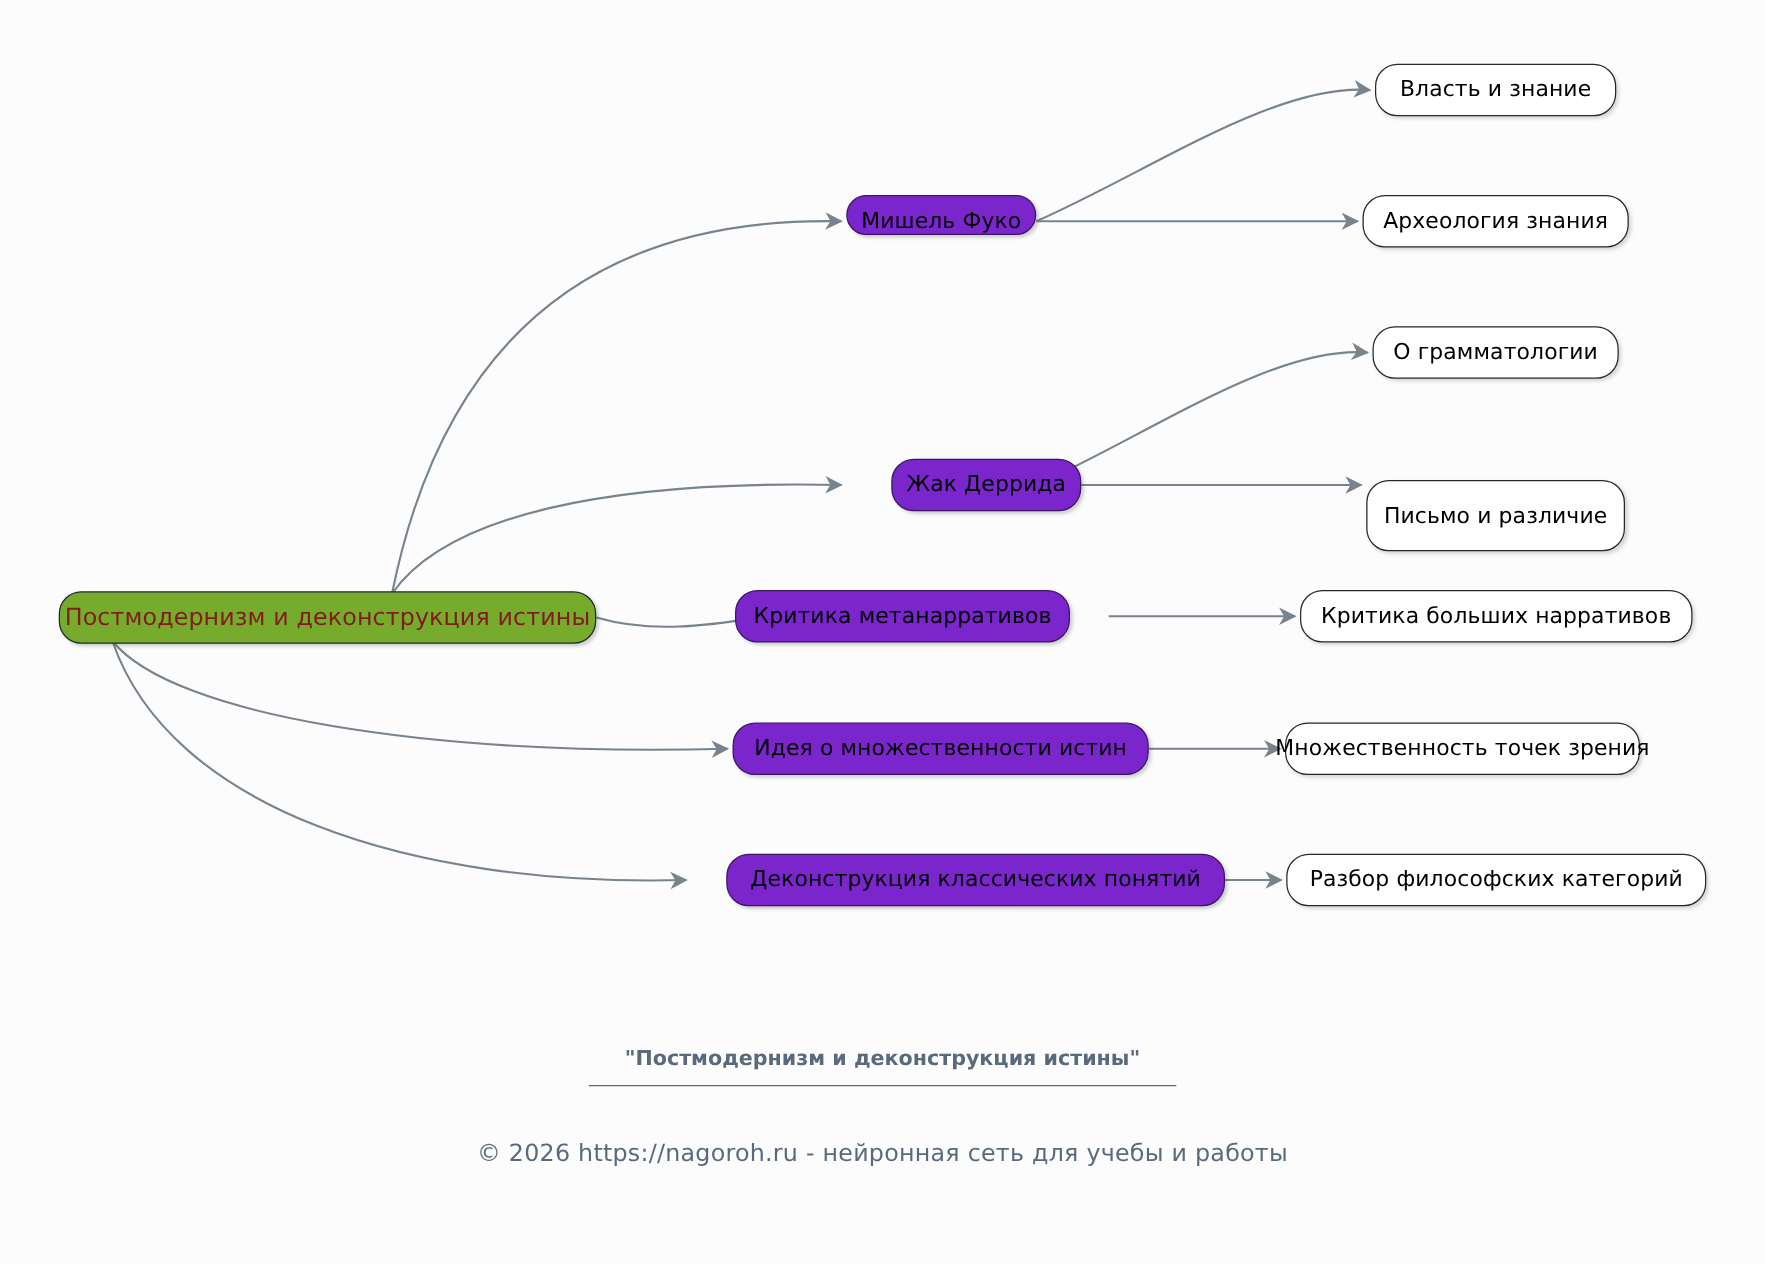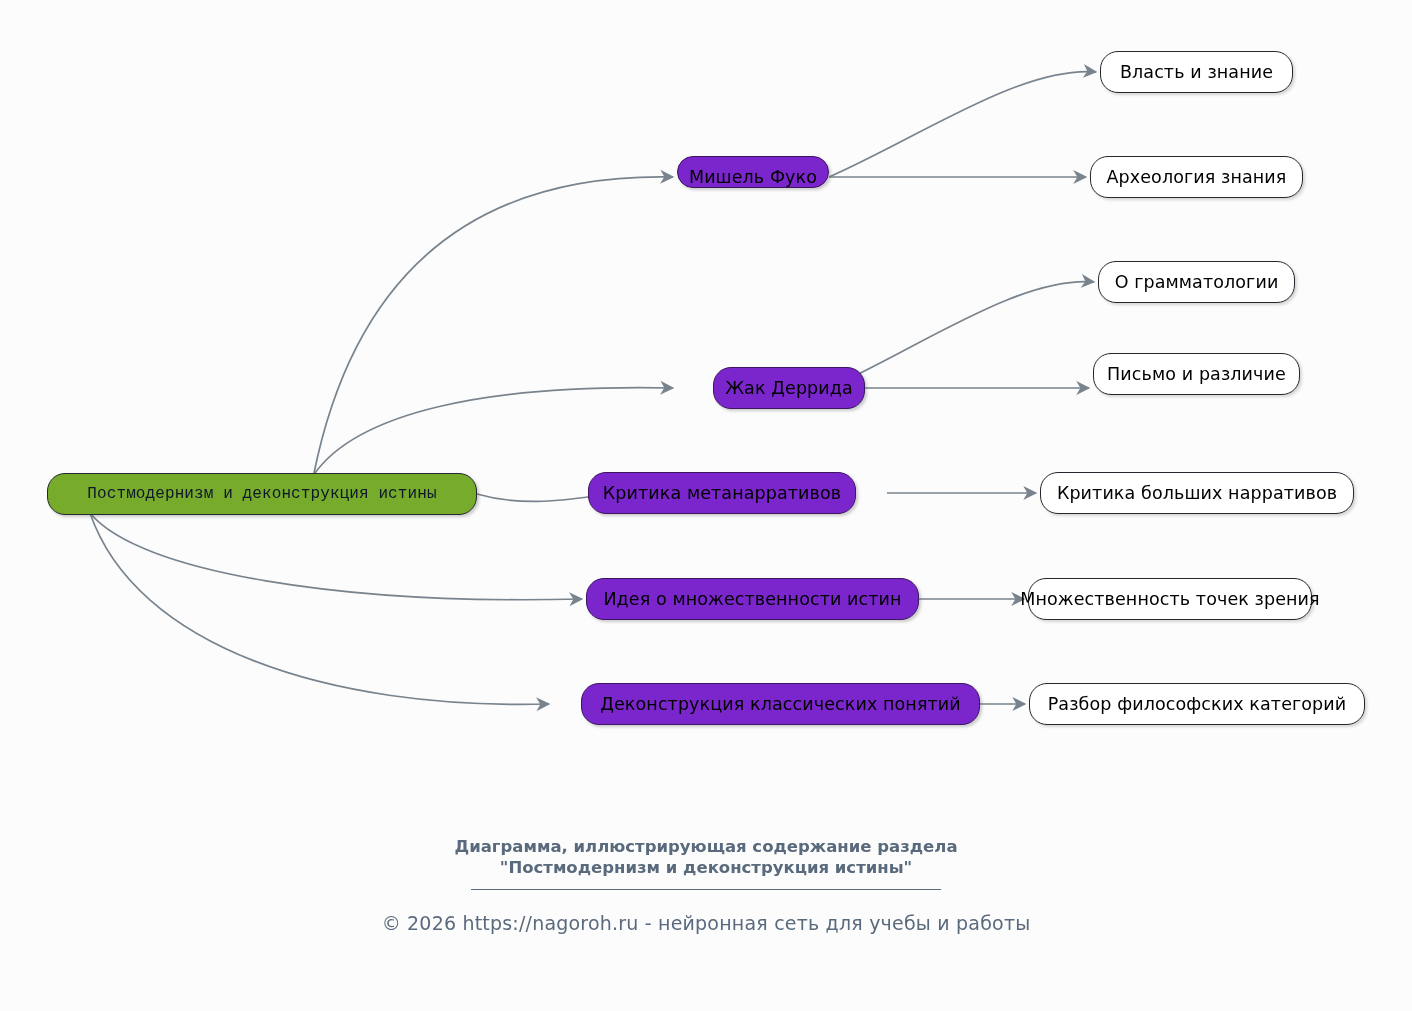--- a/index.html
+++ b/index.html
@@ -28,24 +28,23 @@
     align-items: center;
     justify-content: center;
     border-radius: 18px;
     white-space: nowrap;
     letter-spacing: 0.1px;
     z-index: 3;
   }
   .node-root {
     background: #76ab2b;
     border: 1.6px solid #23292e;
-    color: #0f172a;
-    font-size: 16px;
+    color: #7f1d1d;
+    font-size: 19px;
     box-shadow: 2px 2px 3px rgba(90,90,90,0.30);
-    font-family: Liberation Mono, monospace;
   }
   .node-branch {
     background: #7b26cc;
     border: 1.6px solid #3c1660;
     color: #000000;
     font-size: 17.5px;
     box-shadow: 2px 2px 3px rgba(90,90,90,0.30);
   }
   .node-leaf {
     background: #ffffff;
@@ -136,33 +135,32 @@
     </div>
     <div class="node node-leaf" style="left: 1100px; top: 51px; width: 193px; height: 42px;">
       <span class="node-label">Власть и знание</span>
     </div>
     <div class="node node-leaf" style="left: 1090px; top: 156px; width: 213px; height: 42px;">
       <span class="node-label">Археология знания</span>
     </div>
     <div class="node node-leaf" style="left: 1098px; top: 261px; width: 197px; height: 42px;">
       <span class="node-label">О грамматологии</span>
     </div>
-    <div class="node node-leaf" style="left: 1093px; top: 353px; width: 207px; height: 42px;">
+    <div class="node node-leaf" style="left: 1093px; top: 384px; width: 207px; height: 57px;">
       <span class="node-label">Письмо и различие</span>
     </div>
     <div class="node node-leaf" style="left: 1040px; top: 472px; width: 314px; height: 42px;">
       <span class="node-label">Критика больших нарративов</span>
     </div>
     <div class="node node-leaf" style="left: 1028px; top: 578px; width: 284px; height: 42px;">
       <span class="node-label">Множественность точек зрения</span>
     </div>
     <div class="node node-leaf" style="left: 1029px; top: 683px; width: 336px; height: 42px; justify-content: center;">
       <span class="node-label">Разбор философских категорий</span>
     </div>
   </div>
 
 <div id="caption-block">
-  <div class="caption-line">Диаграмма, иллюстрирующая содержание раздела</div>
   <div class="caption-line">"Постмодернизм и деконструкция истины"</div>
   <div id="caption-rule"></div>
 </div>
 
 <div id="footer-line">© 2026 https://nagoroh.ru - нейронная сеть для учебы и работы</div>
 
 </body></html>

